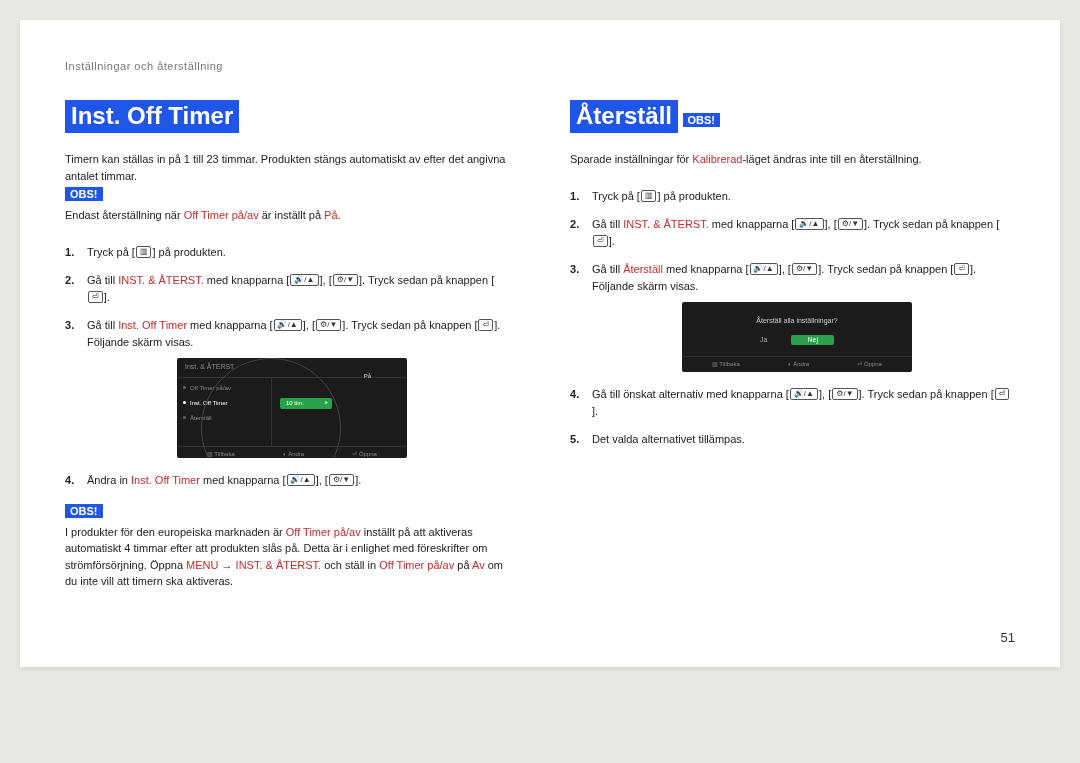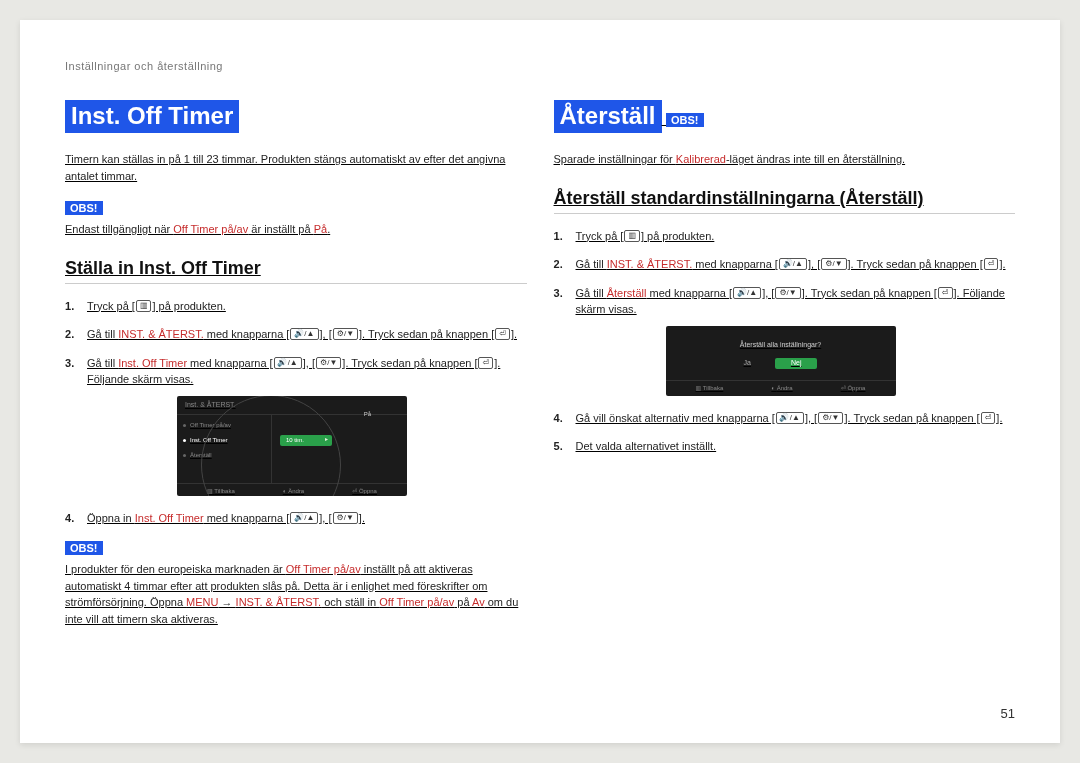--- a/index.html
+++ b/index.html
@@ -6,54 +6,52 @@
   body {
     background: #e8e8e4;
     font-family: Arial, Helvetica, sans-serif;
     display: flex;
     justify-content: center;
     padding: 20px 0;
   }
   .page {
     background: #ffffff;
     width: 1040px;
-    height: 723px;
+    height: 647px;
     padding: 40px 45px 30px 45px;
     position: relative;
     box-shadow: 0 2px 6px rgba(0,0,0,0.1);
   }
   .header-text {
     font-size: 11px;
     color: #777;
     letter-spacing: 0.5px;
     margin-bottom: 28px;
   }
   .columns {
     display: flex;
-    gap: 27px;
-    text-decoration: underline;
+    gap: 60px;
   }
   .col {
     flex: 1;
     min-width: 0;
   }
   .section-title {
     display: inline-block;
     background: #1f56e8;
     color: #fff;
     font-size: 24px;
     font-weight: bold;
     padding: 2px 6px 3px 6px;
     margin-bottom: 18px;
   }
   .intro {
     font-size: 11px;
     color: #222;
     line-height: 1.5;
-    margin-bottom: 14px;
   }
   .obs-badge {
     display: inline-block;
     background: #1f56e8;
     color: #fff;
     font-size: 11px;
     font-weight: bold;
     padding: 1px 5px;
     margin-bottom: 6px;
   }
@@ -220,24 +218,23 @@
   <div class="header-text">Inställningar och återställning</div>
 
   <div class="columns">
 
     <div class="col">
       <div class="section-title">Inst. Off Timer</div>
       <p class="intro">Timern kan ställas in på 1 till 23 timmar. Produkten stängs automatiskt av efter det angivna antalet timmar.</p>
 
       <div class="obs-badge">OBS!</div>
       <p class="note">
-        <span>Endast tillgängligt när </span><span class="accent">Off Timer på/av</span><span> är inställt på </span><span class="accent">På</span><span>.</span>
+        <span>Endast återställning när </span><span class="accent">Off Timer på/av</span><span> är inställt på </span><span class="accent">På</span><span>.</span>
       </p>
 
-      <h3 class="subheading">Ställa in Inst. Off Timer</h3>
 
       <ol class="steps">
         <li>
           <span>Tryck på [</span><span class="icon">▥</span><span>] på produkten.</span>
         </li>
         <li>
           <span>Gå till </span><span class="accent">INST. &amp; ÅTERST.</span><span> med knapparna [</span><span class="icon">🔊/▲</span><span>], [</span><span class="icon">⚙/▼</span><span>]. Tryck sedan på knappen [</span><span class="icon">⏎</span><span>].</span>
         </li>
         <li>
           <span>Gå till </span><span class="accent">Inst. Off Timer</span><span> med knapparna [</span><span class="icon">🔊/▲</span><span>], [</span><span class="icon">⚙/▼</span><span>]. Tryck sedan på knappen [</span><span class="icon">⏎</span><span>]. Följande skärm visas.</span>
@@ -257,39 +254,38 @@
               </div>
             </div>
             <div class="osd-footer">
               <span>▥ <span>Tillbaka</span></span>
               <span>◐ <span>Ändra</span></span>
               <span>⏎ <span>Öppna</span></span>
             </div>
           </div>
         </li>
         <li>
-          <span>Öppna in </span><span class="accent">Inst. Off Timer</span><span> med knapparna [</span><span class="icon">🔊/▲</span><span>], [</span><span class="icon">⚙/▼</span><span>].</span>
+          <span>Ändra in </span><span class="accent">Inst. Off Timer</span><span> med knapparna [</span><span class="icon">🔊/▲</span><span>], [</span><span class="icon">⚙/▼</span><span>].</span>
         </li>
       </ol>
 
       <div class="obs-badge">OBS!</div>
       <p class="note">
         <span>I produkter för den europeiska marknaden är </span><span class="accent">Off Timer på/av</span><span> inställt på att aktiveras automatiskt 4 timmar efter att produkten slås på. Detta är i enlighet med föreskrifter om strömförsörjning. Öppna </span><span class="accent">MENU</span><span> → </span><span class="accent">INST. &amp; ÅTERST.</span><span> och ställ in </span><span class="accent">Off Timer på/av</span><span> på </span><span class="accent">Av</span><span> om du inte vill att timern ska aktiveras.</span>
       </p>
     </div>
 
     <div class="col">
       <div class="section-title">Återställ</div>
 
       <div class="obs-badge">OBS!</div>
       <p class="note">
         <span>Sparade inställningar för </span><span class="accent">Kalibrerad</span><span>-läget ändras inte till en återställning.</span>
       </p>
 
-      <h3 class="subheading">Återställ standardinställningarna (Återställ)</h3>
 
       <ol class="steps">
         <li>
           <span>Tryck på [</span><span class="icon">▥</span><span>] på produkten.</span>
         </li>
         <li>
           <span>Gå till </span><span class="accent">INST. &amp; ÅTERST.</span><span> med knapparna [</span><span class="icon">🔊/▲</span><span>], [</span><span class="icon">⚙/▼</span><span>]. Tryck sedan på knappen [</span><span class="icon">⏎</span><span>].</span>
         </li>
         <li>
           <span>Gå till </span><span class="accent">Återställ</span><span> med knapparna [</span><span class="icon">🔊/▲</span><span>], [</span><span class="icon">⚙/▼</span><span>]. Tryck sedan på knappen [</span><span class="icon">⏎</span><span>]. Följande skärm visas.</span>
@@ -301,23 +297,23 @@
               <span>Nej</span>
             </div>
             <div class="osd-footer">
               <span>▥ <span>Tillbaka</span></span>
               <span>◐ <span>Ändra</span></span>
               <span>⏎ <span>Öppna</span></span>
             </div>
           </div>
         </li>
         <li>
-          <span>Gå vill önskat alternativ med knapparna [</span><span class="icon">🔊/▲</span><span>], [</span><span class="icon">⚙/▼</span><span>]. Tryck sedan på knappen [</span><span class="icon">⏎</span><span>].</span>
-        </li>
-        <li>
-          <span>Det valda alternativet inställt.</span>
+          <span>Gå till önskat alternativ med knapparna [</span><span class="icon">🔊/▲</span><span>], [</span><span class="icon">⚙/▼</span><span>]. Tryck sedan på knappen [</span><span class="icon">⏎</span><span>].</span>
+        </li>
+        <li>
+          <span>Det valda alternativet tillämpas.</span>
         </li>
       </ol>
     </div>
   </div>
 
   <div class="page-num">51</div>
 </div>
 
 </body></html>

